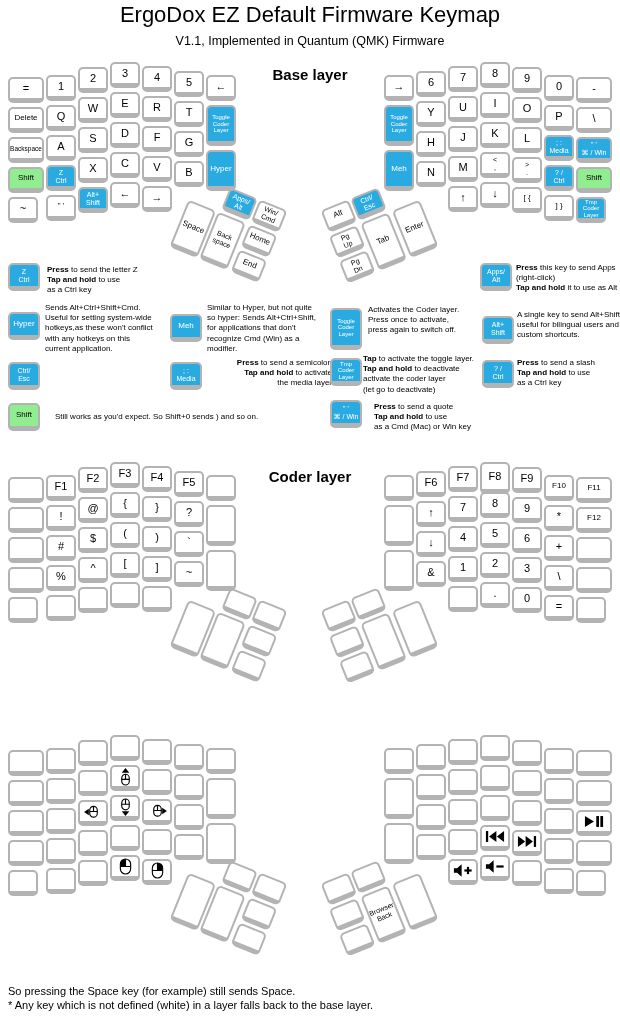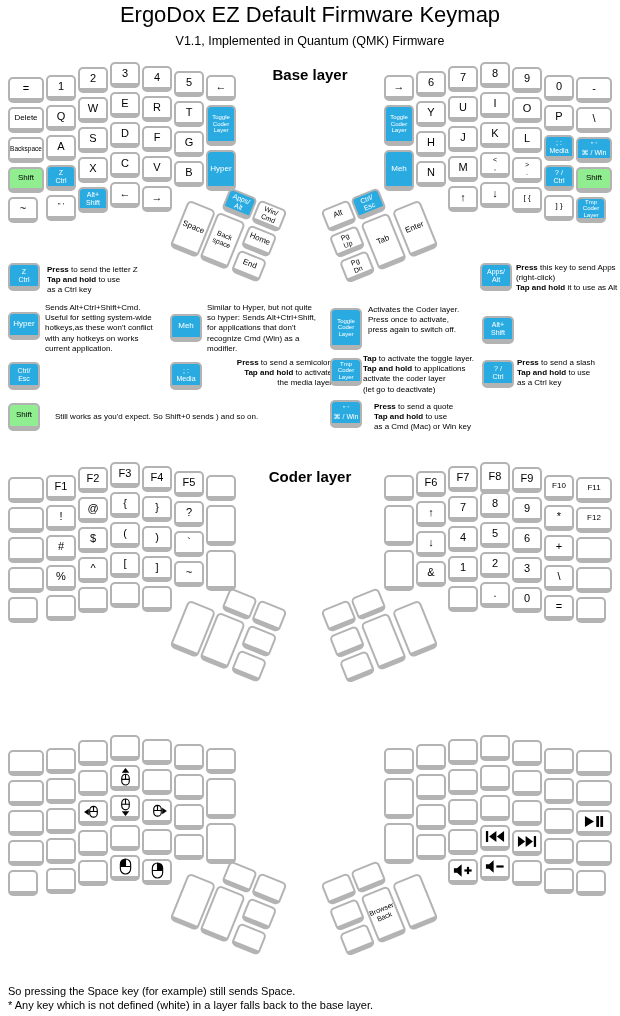--- a/index.html
+++ b/index.html
@@ -646,50 +646,51 @@
       </div>
       <div class="legend-text" style="left: 47px; top: 265px; width: 135px;"><span class="b">Press</span><span> to send the letter Z</span><br><span></span><span class="b">Tap and hold</span><span> to use</span><br><span>as a Ctrl key</span></div>
       <div class="key blue legend-key" style="left: 480px; top: 263px; width: 32px; height: 28px; font-size: 7px;">
         <div>Apps/</div>
         <div>Alt</div>
       </div>
       <div class="legend-text" style="left: 516px; top: 263px; width: 104px;"><span class="b">Press</span><span> this key to send Apps</span><br><span>(right-click)</span><br><span></span><span class="b">Tap and hold</span><span> it to use as Alt</span></div>
       <div class="key blue legend-key" style="left: 8px; top: 312px; width: 32px; height: 28px; font-size: 8px;">
         <div>Hyper</div>
       </div>
-      <div class="legend-text" style="left: 45px; top: 303px; width: 132px;"><span>Sends Alt+Ctrl+Shift+Cmd.</span><br><span>Useful for setting system-wide</span><br><span>hotkeys,as these won't conflict</span><br><span>with any hotkeys on works</span><br><span>current application.</span></div>
+      <div class="legend-text" style="left: 45px; top: 303px; width: 132px;"><span>Sends Alt+Ctrl+Shift+Cmd.</span><br><span>Useful for setting system-wide</span><br><span>hotkeys,as these won't conflict</span><br><span>with any hotkeys on this</span><br><span>current application.</span></div>
       <div class="key blue legend-key" style="left: 170px; top: 314px; width: 32px; height: 28px; font-size: 8px;">
         <div>Meh</div>
       </div>
       <div class="legend-text" style="left: 207px; top: 303px; width: 130px;"><span>Similar to Hyper, but not quite</span><br><span>so hyper: Sends Alt+Ctrl+Shift,</span><br><span>for applications that don't</span><br><span>recognize Cmd (Win) as a</span><br><span>modifier.</span></div>
       <div class="key blue legend-key" style="left: 330px; top: 308px; width: 32px; height: 42px; font-size: 6px;">
         <div>Toggle</div>
         <div>Coder</div>
         <div>Layer</div>
       </div>
       <div class="legend-text" style="left: 368px; top: 305px; width: 115px;"><span>Activates the Coder layer.</span><br><span>Press once to activate,</span><br><span>press again to switch off.</span></div>
       <div class="key blue legend-key" style="left: 482px; top: 316px; width: 32px; height: 28px; font-size: 7px;">
         <div>Alt+</div>
         <div>Shift</div>
       </div>
+      <div class="legend-text" style="left: 517px; top: 310px; width: 103px;"><span>A single key to send Alt+Shift</span><br><span>useful for bilingual users and</span><br><span>custom shortcuts.</span></div>
       <div class="key blue legend-key" style="left: 8px; top: 362px; width: 32px; height: 28px; font-size: 7px;">
         <div>Ctrl/</div>
         <div>Esc</div>
       </div>
       <div class="key blue legend-key" style="left: 170px; top: 362px; width: 32px; height: 28px; font-size: 7px;">
         <div>; :</div>
         <div>Media</div>
       </div>
       <div class="legend-text" style="left: 207px; top: 358px; width: 125px; text-align: right;"><span class="b">Press</span><span> to send a semicolon</span><br><span></span><span class="b">Tap and hold</span><span> to activate</span><br><span>the media layer</span></div>
       <div class="key blue legend-key" style="left: 330px; top: 358px; width: 32px; height: 28px; font-size: 6px;">
         <div>Tmp</div>
         <div>Coder</div>
         <div>Layer</div>
       </div>
-      <div class="legend-text" style="left: 363px; top: 354px; width: 133px;"><span class="b">Tap</span><span> to activate the toggle layer.</span><br><span></span><span class="b">Tap and hold</span><span> to applications</span><br><span>activate the coder layer</span><br><span>(let go to deactivate)</span></div>
+      <div class="legend-text" style="left: 363px; top: 354px; width: 133px;"><span class="b">Tap</span><span> to activate the toggle layer.</span><br><span></span><span class="b">Tap and hold</span><span> to deactivate</span><br><span>activate the coder layer</span><br><span>(let go to deactivate)</span></div>
       <div class="key blue legend-key" style="left: 482px; top: 360px; width: 32px; height: 28px; font-size: 7px;">
         <div>? /</div>
         <div>Ctrl</div>
       </div>
       <div class="legend-text" style="left: 517px; top: 358px; width: 103px;"><span class="b">Press</span><span> to send a slash</span><br><span></span><span class="b">Tap and hold</span><span> to use</span><br><span>as a Ctrl key</span></div>
       <div class="key green legend-key" style="left: 8px; top: 403px; width: 32px; height: 28px; font-size: 8px;">
         <div>Shift</div>
       </div>
       <div class="legend-text" style="left: 55px; top: 412px; width: 290px;"><span>Still works as you'd expect. So Shift+0 sends ) and so on.</span></div>
       <div class="key blue legend-key" style="left: 330px; top: 400px; width: 32px; height: 28px; font-size: 7px;">

